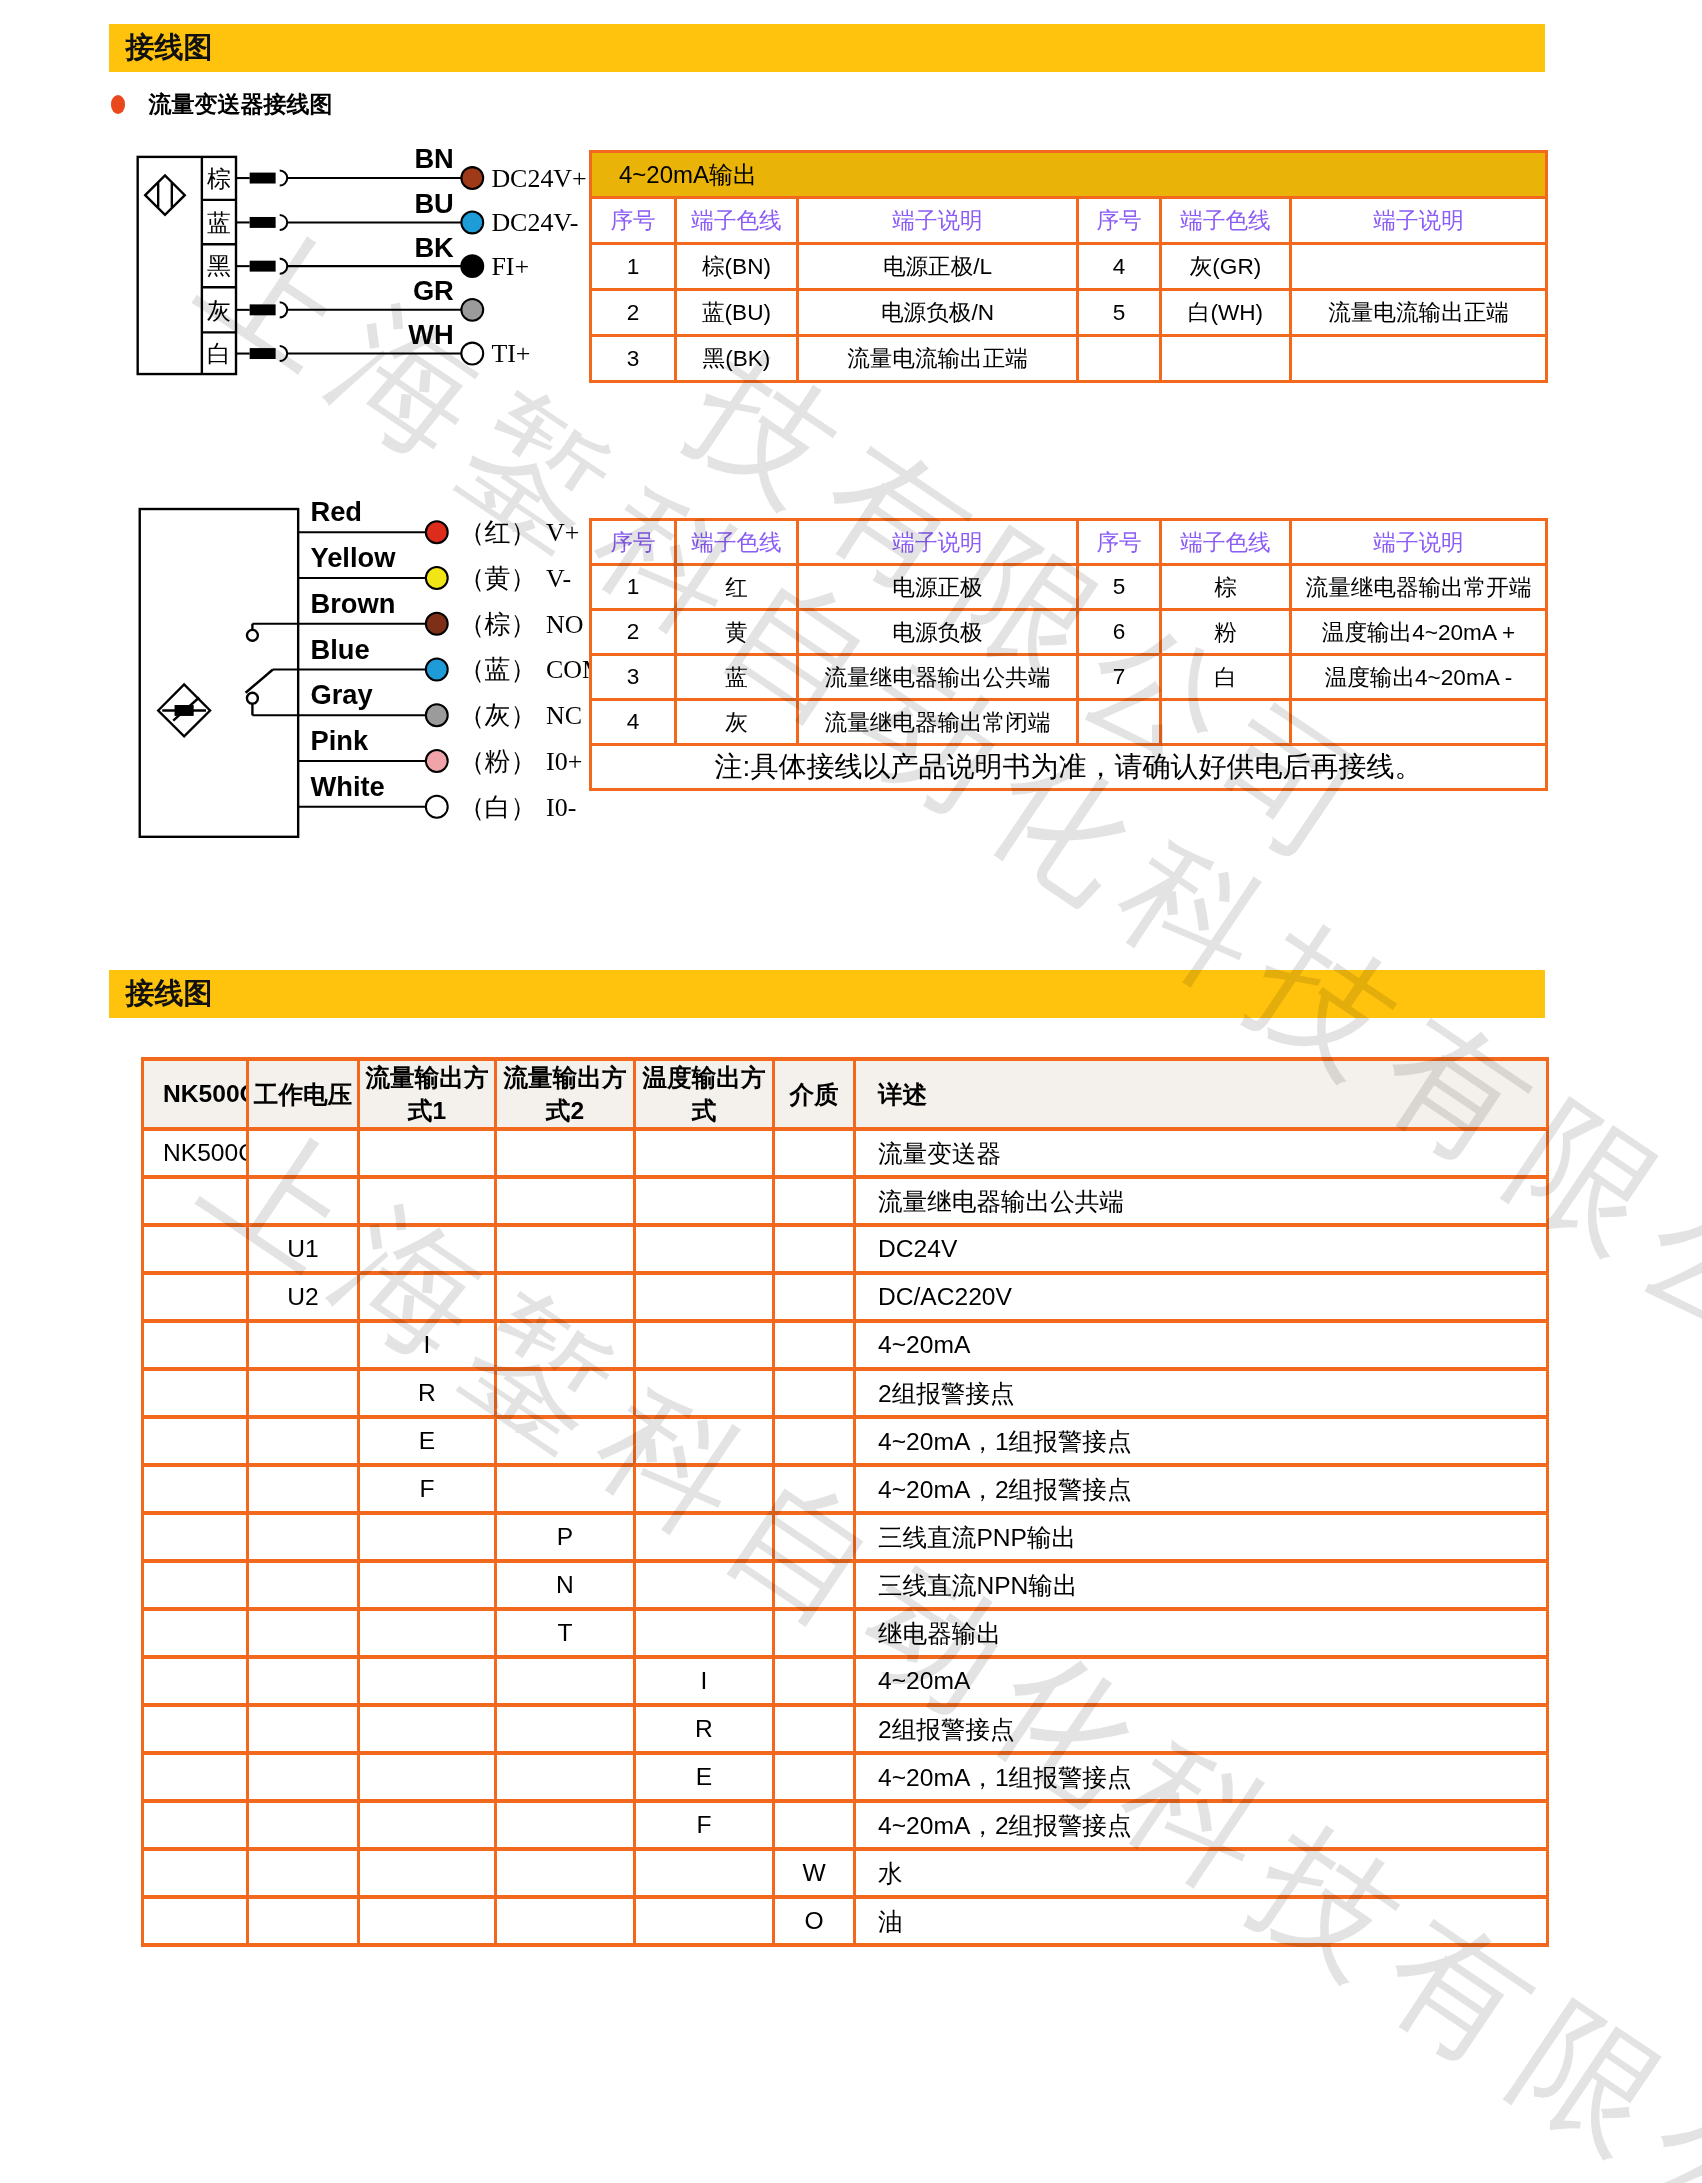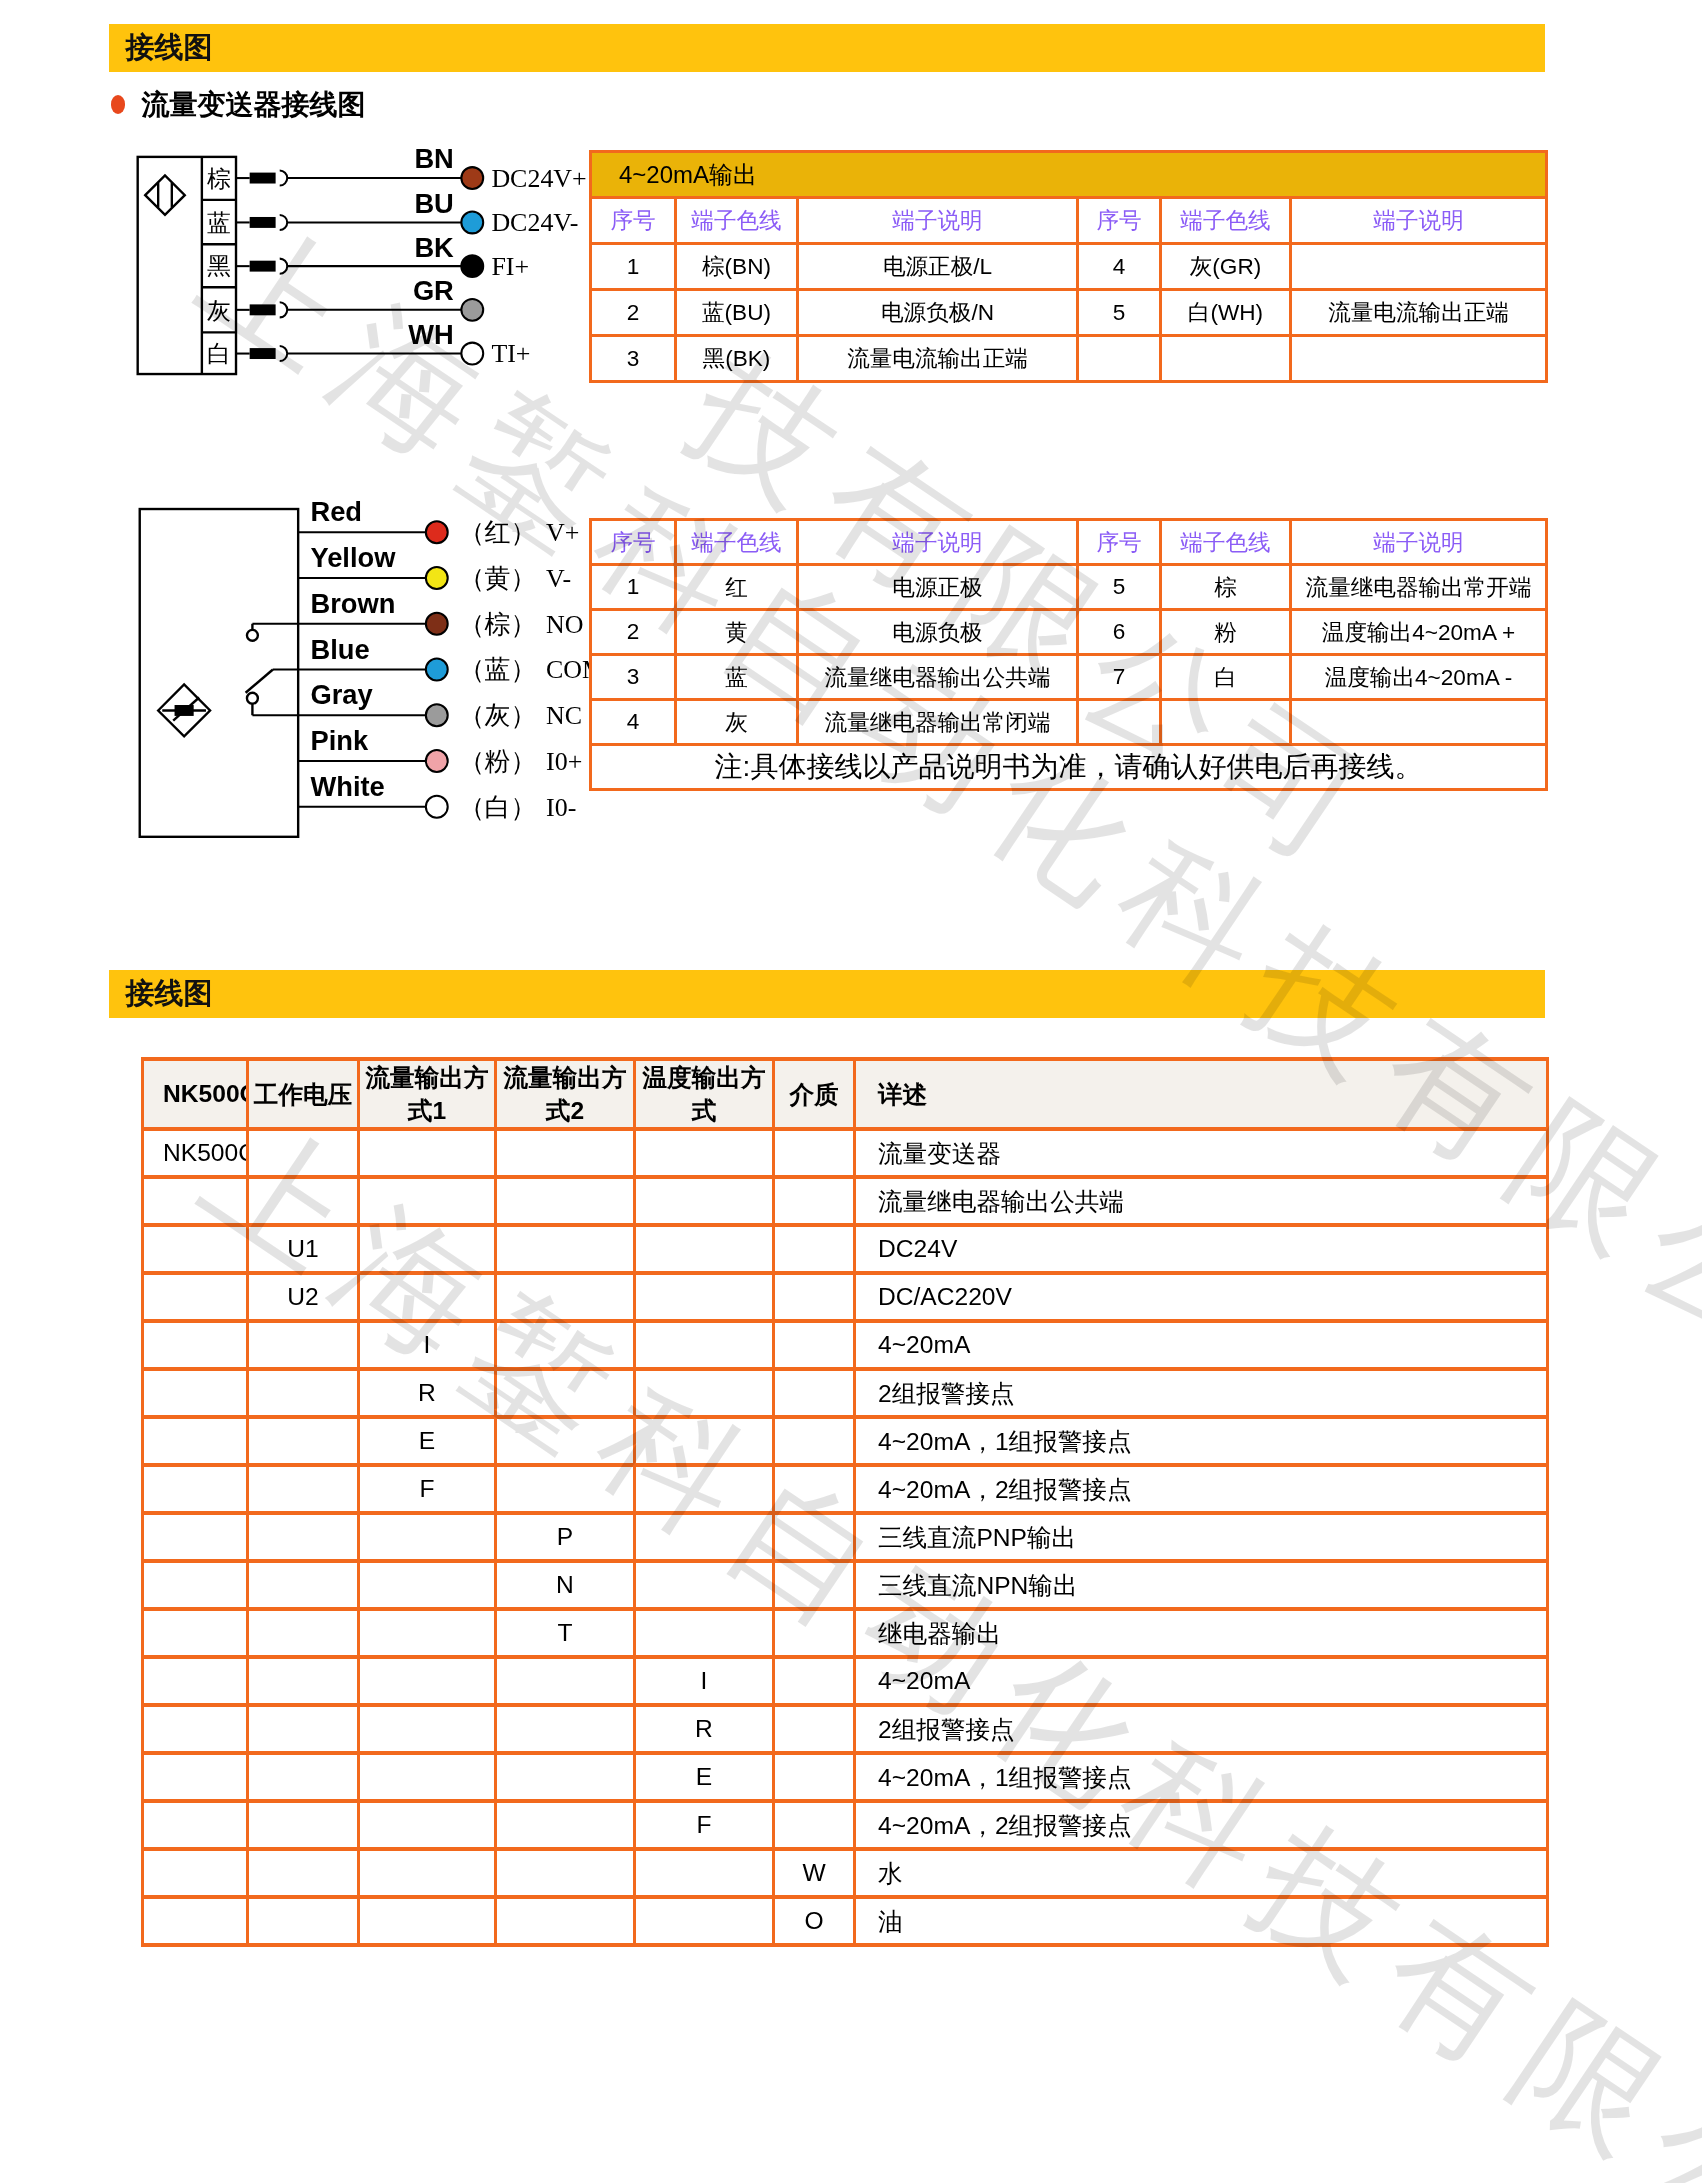--- a/index.html
+++ b/index.html
@@ -6,22 +6,22 @@
   #page{position:relative;width:1703px;height:2183px;background:#ffffff;overflow:hidden;
         font-family:"Liberation Sans",sans-serif;color:#000;}
 
   
   .bar{position:absolute;left:109px;width:1436px;height:48px;background:#FFC30D;
        display:flex;align-items:center;box-sizing:border-box;padding-left:16.4px;
        font-size:29px;font-weight:700;color:#111;}
   #bar1{top:24px;} #bar2{top:970px;}
 
   
-  .bullet-row{position:absolute;left:111px;display:flex;align-items:center;gap:16px;
-              height:37px;font-size:28px;font-weight:600;}
+  .bullet-row{position:absolute;left:111px;display:flex;align-items:center;gap:23px;
+              height:37px;font-size:23px;font-weight:600;}
   #bullet1{top:86px;} #bullet2{top:452px;}
   .dot{width:14.4px;height:18.5px;border-radius:50%;background:#E8481C;flex:0 0 auto;}
 
   
   .wm{position:absolute;transform-origin:0 0;transform:rotate(34deg);
       font-size:137px;letter-spacing:21px;white-space:nowrap;font-weight:500;
       color:rgba(0,0,0,0.11);z-index:9;pointer-events:none;
       font-family:"Liberation Serif",serif;line-height:1;}
   #wm1{left:257px;top:201px;} #wm2{left:260px;top:1102px;} #wm3{left:745px;top:336px;}
 

